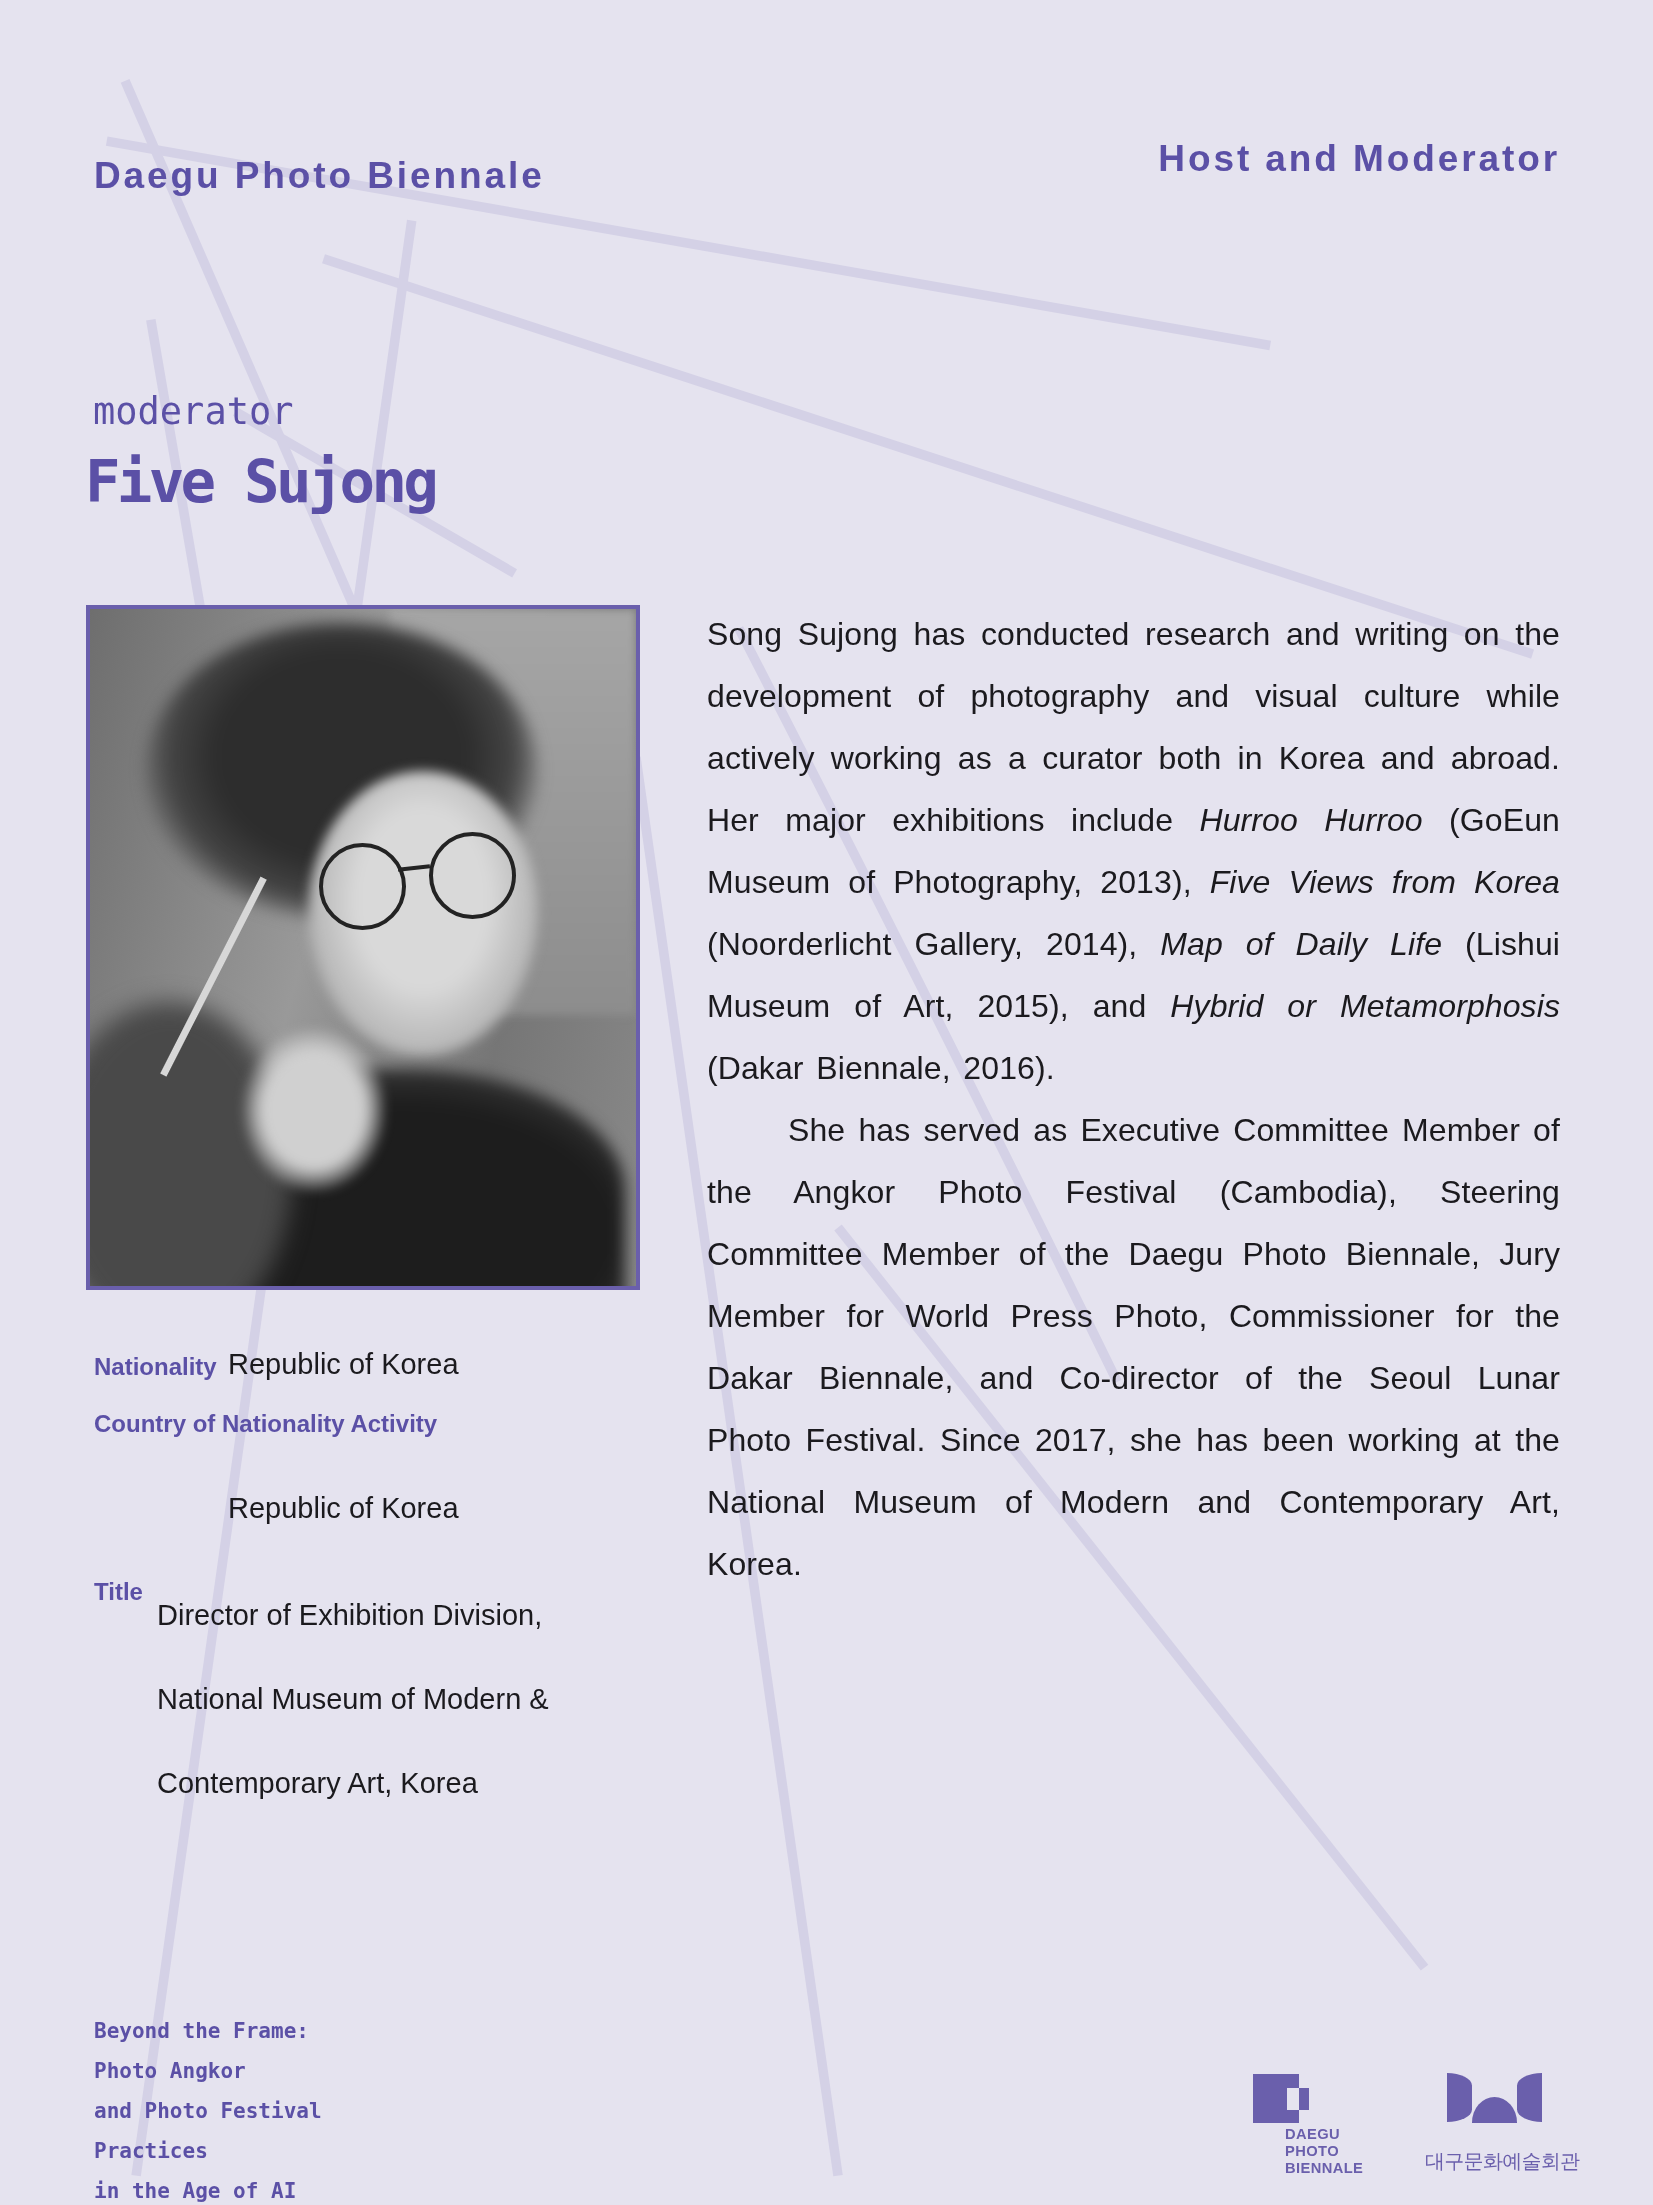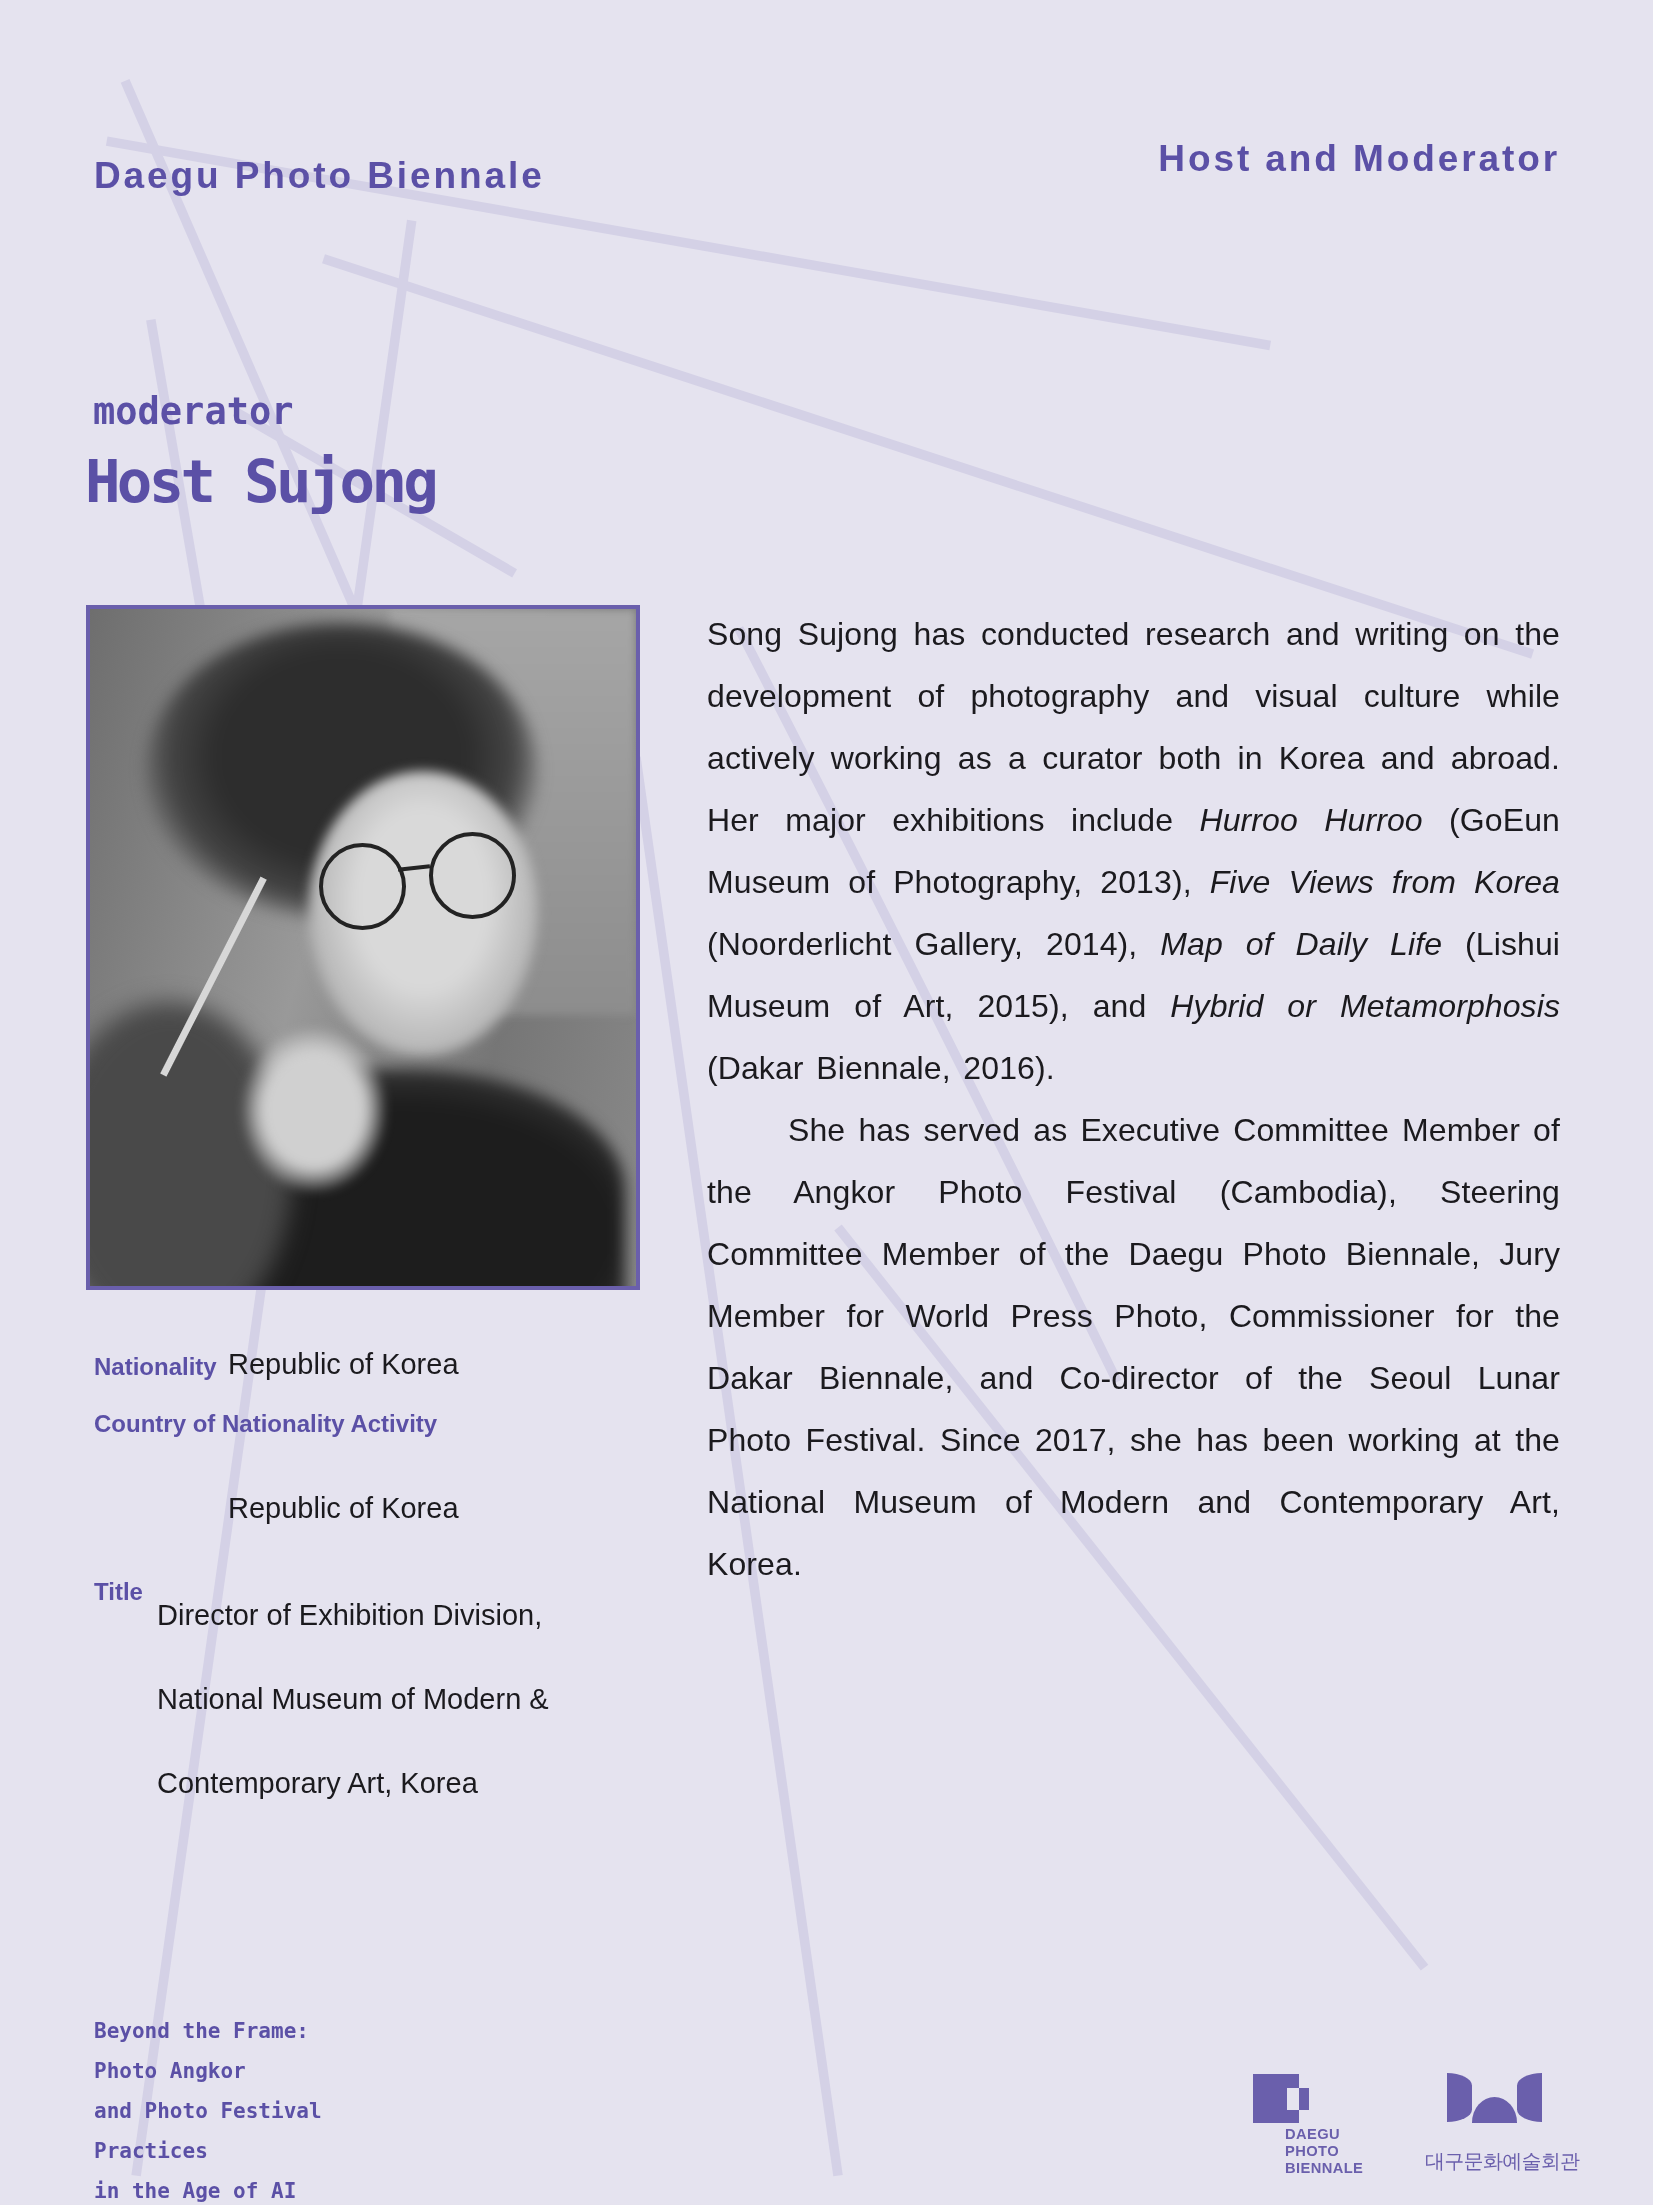--- a/index.html
+++ b/index.html
@@ -13,21 +13,21 @@
   }
   .lines{position:absolute;left:0;top:0;z-index:0;}
   .lines path{fill:none;stroke:var(--line);stroke-width:13;stroke-linecap:butt;}
   .layer{position:absolute;z-index:1;}
 
   
   .brand{left:94px;top:138px;color:var(--accent);font-weight:bold;font-size:37px;letter-spacing:2.9px;line-height:76px;text-align:right;}
   .section-label{right:94px;top:138px;color:var(--accent);font-weight:bold;font-size:37px;letter-spacing:2.9px;text-align:right;}
 
   
-  .role{left:93px;top:390px;color:var(--accent);font-family:"DejaVu Sans Mono",monospace;font-weight:bold;font-size:37px;letter-spacing:0px;}
+  .role{left:93px;top:390px;color:var(--accent);font-family:"DejaVu Sans Mono",monospace;font-weight:normal;font-size:37px;letter-spacing:0px;}
   .person-name{left:85px;top:447px;margin:0;color:var(--accent);font-family:"DejaVu Sans Mono",monospace;font-weight:bold;font-size:59px;letter-spacing:-3.7px;}
 
   
   .photo-frame{left:86px;top:605px;width:554px;height:685px;box-sizing:border-box;border:4.4px solid var(--logo);background:#86848a;}
   .photo{position:relative;width:100%;height:100%;overflow:hidden;filter:grayscale(1);
     background:linear-gradient(105deg,#6f6d73 0%,#9a989d 42%,#77757b 72%,#8b898f 100%);}
   .photo span{position:absolute;display:block;}
   .ph-wall{left:55%;top:0;width:45%;height:60%;background:linear-gradient(180deg,#a7a5aa,#8e8c91);filter:blur(4.4px);}
   .ph-hair{left:10%;top:2%;width:72%;height:44%;background:radial-gradient(ellipse at 50% 45%,#2e2c30 0 45%,#45434a 62%,transparent 75%);filter:blur(7.4px);border-radius:50%;}
   .ph-face{left:40%;top:24%;width:42%;height:42%;background:radial-gradient(ellipse at 50% 45%,#dcd9d6 0 40%,#bab6b2 68%,transparent 78%);filter:blur(5.9px);border-radius:50%;}
@@ -93,21 +93,21 @@
     <path d="M1140,1670 L1938,2677"></path>
     <path d="M865,1030 Q1005,2000 1140,2960"></path>
   </svg>
 
   <div class="layer brand">
     <div>Daegu Photo Biennale</div>
   </div>
   <div class="layer section-label">Host and Moderator</div>
 
   <div class="layer role">moderator</div>
-  <h1 class="layer person-name">Host Sujong</h1>
+  <h1 class="layer person-name">Five Sujong</h1>
 
   <figure class="layer photo-frame" style="margin:0;">
     <div class="photo">
       <span class="ph-wall"></span>
       <span class="ph-hair"></span>
       <span class="ph-face"></span>
       <span class="ph-body"></span>
       <span class="ph-coat"></span>
       <span class="ph-pencil"></span>
       <span class="ph-hand"></span>

